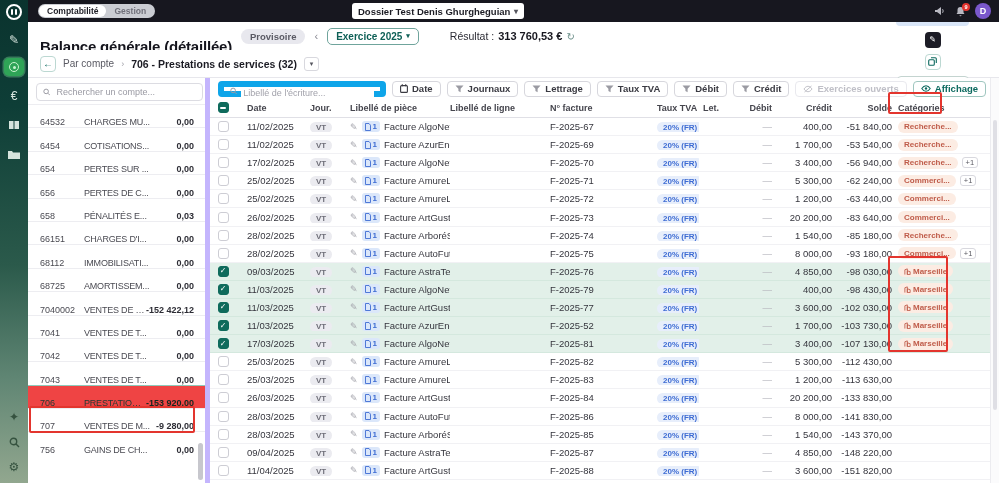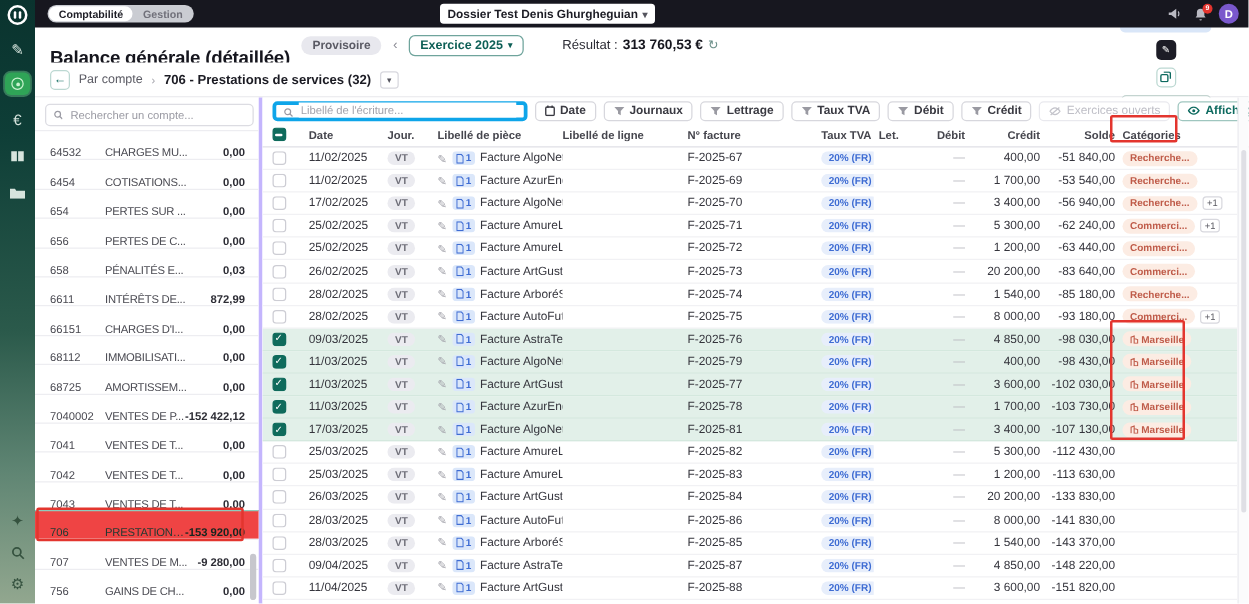--- a/index.html
+++ b/index.html
@@ -65,46 +65,46 @@
   .btn-sq{width:16px;height:16px;border-radius:4px;display:flex;align-items:center;justify-content:center;}
   .btn-sq.dark{background:#1c1c26;color:#fff;font-size:8px;}
   .btn-sq.teal{border:1px solid #bcd8d2;background:#fff;}
   .btn-export{height:18px;border:1px solid #c4d4d0;background:#fff;border-radius:4px;display:flex;align-items:center;
     gap:5px;padding:0 8px;font-size:10px;font-weight:bold;color:#24242e;}
   .btn-new{height:18px;background:#0a5b51;border-radius:4px;display:flex;align-items:center;gap:5px;
     padding:0 9px;font-size:10px;font-weight:bold;color:#fff;}
   .btn-new .plus{font-size:10px;}
 
   
-  .sidepanel{position:absolute;left:28px;top:78px;width:182px;height:405px;border-right:3px solid #c4b5fd;background:#fff;}
+  .sidepanel{position:absolute;left:28px;top:78px;width:182px;height:405px;border-right:5px solid #c4b5fd;background:#fff;}
   .acc-search{margin:5px 7px 0 8px;width:167px;height:18px;border:1px solid #dcdce2;border-radius:4px;
     display:flex;align-items:center;gap:4px;padding:0 6px;color:#9a9aa3;}
   .acc-search input{border:0;outline:0;width:100%;font-size:9px;color:#3a3a42;font-family:inherit;}
   .acc-search input::placeholder{color:#9a9aa3;}
   .acc-list{position:absolute;left:0;top:26px;right:0;bottom:0;overflow:hidden;}
   .acc-row{height:23.4px;display:flex;align-items:flex-end;padding:0 11px 0 12px;border-top:1px solid #ededf1;
     font-size:9px;color:#4a4a52;}
   .acc-row .acc-code{width:44px;flex:none;}
   .acc-row .acc-name{flex:1;overflow:hidden;white-space:nowrap;text-overflow:ellipsis;letter-spacing:-.2px;}
   .acc-row .acc-bal{flex:none;font-weight:bold;color:#2d2d35;}
   .acc-row.sel{background:#ef4444;border-top-color:#8fcabb;}
   .acc-row.sel .acc-name,.acc-row.sel .acc-code{color:#1d3a32;}
   .acc-row.sel .acc-bal{color:#14261f;}
   .side-scroll{position:absolute;right:2px;bottom:3px;width:5px;height:37px;background:#c7c7cd;border-radius:2.5px;}
 
   
   .main{position:absolute;left:210px;top:78px;width:789px;height:405px;background:#fff;}
   .filterbar{height:19px;margin-top:1px;display:flex;align-items:center;gap:6px;padding:0 8px;}
-  .f-search{width:204px;height:16px;border:3px solid #0ea5e9;border-radius:4px;display:flex;align-items:flex-end;
+  .f-search{width:168px;height:16px;border:6px solid #0ea5e9;border-radius:4px;display:flex;align-items:flex-start;
     gap:4px;padding:0 6px;color:#9a9aa3;flex:none;}
   .f-search input{border:0;outline:0;width:100%;font-size:9px;font-family:inherit;}
   .f-search input::placeholder{color:#a2a2ab;}
   .f-btn{height:16px;border:1px solid #d7d7dd;background:#fff;border-radius:4px;display:flex;align-items:center;
     gap:4px;padding:0 7px;font-size:9.5px;font-weight:bold;color:#3a3a42;white-space:nowrap;}
-  .f-btn.disabled{border-color:#e9e9ee;color:#bfbfc7;font-weight:normal;}
+  .f-btn.disabled{border-color:#e9e9ee;color:#bfbfc7;font-weight:bold;}
   .f-btn.view{margin-left:auto;margin-right:12px;border-color:#9fc6bf;color:#0d6a5f;}
 
   
   .grid{display:grid;grid-template-columns:26px 66px 40px 108px 95px 108px 46px 28px 45px 60px 60px 1fr;align-items:center;}
   .thead{height:20px;border-bottom:1px solid #e0e0e6;font-size:9px;font-weight:bold;color:#45454d;}
   .thead .right{text-align:right;}
   .th-cell{white-space:nowrap;overflow:hidden;}
   .c0{display:flex;justify-content:center;}
   .p-date{padding-left:11px;}.p-jour{padding-left:8px;}.p-piece{padding-left:8px;}
   .p-fact{padding-left:5px;}.p-tva{padding-left:4px;}.p-let{padding-left:4px;}.p-cat{padding-left:6px;}
@@ -287,25 +287,20 @@
           <span class="acc-code">656</span>
           <span class="acc-name">PERTES DE C...</span>
           <span class="acc-bal">0,00</span>
         </div>
         <div class="acc-row">
           <span class="acc-code">658</span>
           <span class="acc-name">PÉNALITÉS E...</span>
           <span class="acc-bal">0,03</span>
         </div>
         <div class="acc-row">
-          <span class="acc-code">6611</span>
-          <span class="acc-name">INTÉRÊTS DE...</span>
-          <span class="acc-bal">872,99</span>
-        </div>
-        <div class="acc-row">
           <span class="acc-code">66151</span>
           <span class="acc-name">CHARGES D'I...</span>
           <span class="acc-bal">0,00</span>
         </div>
         <div class="acc-row">
           <span class="acc-code">68112</span>
           <span class="acc-name">IMMOBILISATI...</span>
           <span class="acc-bal">0,00</span>
         </div>
         <div class="acc-row">
@@ -774,21 +769,21 @@
             <span class="pencil">✎</span>
             <span class="attach">
               <svg width="6" height="8" viewBox="0 0 6 8">
                 <path d="M0.5 0.5h3.5l1.5 1.7v5.3h-5z" fill="none" stroke="#3e6cd3" stroke-width="0.9"></path>
               </svg>
               <b>1</b>
             </span>
             <span class="piece-label">Facture AzurEne...</span>
           </div>
           <div class="td"></div>
-          <div class="td p-fact">F-2025-78</div>
+          <div class="td p-fact">F-2025-52</div>
           <div class="td"><span class="pill-tva">20% (FR)</span></div>
           <div class="td"></div>
           <div class="td right dash">—</div>
           <div class="td right">1 700,00</div>
           <div class="td right">-103 730,00</div>
           <div class="td c-cat">
             <span class="tag">
               <svg width="7" height="7" viewBox="0 0 8 8">
                 <path d="M1 7.5V2l2.8-1v6.5M3.8 7.5V3.2L7 4.2v3.3z" fill="none" stroke="#bf5b49" stroke-width="1"></path>
               </svg>

